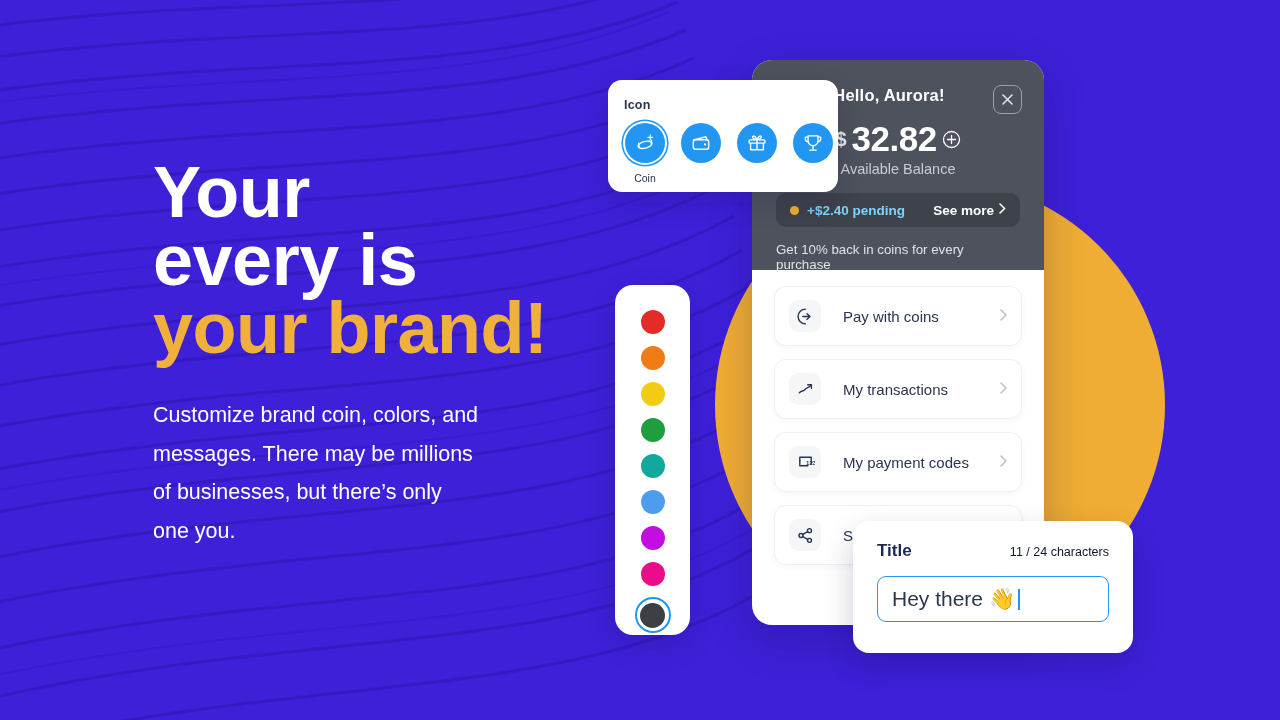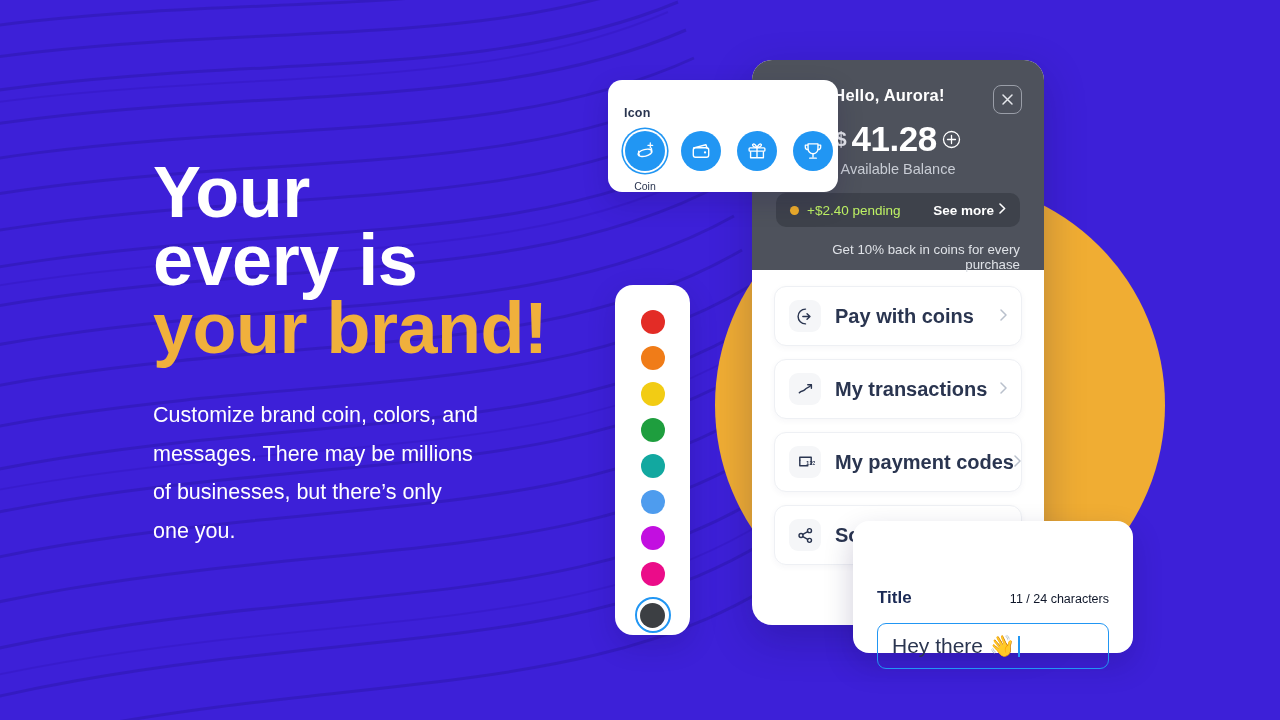--- a/index.html
+++ b/index.html
@@ -101,28 +101,28 @@
     border-radius: 10px;
     height: 34px;
     display: flex; align-items: center;
     padding: 0 14px;
     gap: 8px;
   }
   #pending-dot {
     width: 9px; height: 9px; border-radius: 50%;
     background: #eead2a; flex: none;
   }
-  #pending-text { color: #bef264; font-size: 13.5px; flex: 1; }
+  #pending-text { color: #7dd3fc; font-size: 13.5px; flex: 1; font-weight: bold; }
   #see-more {
     color: #ffffff; font-size: 13.5px; font-weight: bold;
     display: flex; gap: 5px;
   }
   #promo-text {
     color: #dfe2e7; font-size: 13.3px;
-    text-align: right; margin-top: 15px;
+    text-align: left; margin-top: 15px;
   }
 
   #menu-list { padding: 16px 22px 0 22px; }
   .menu-row {
     height: 60px;
     border: 1px solid #eef0f4;
     border-radius: 12px;
     margin-bottom: 13px;
     display: flex; align-items: center;
     padding: 0 14px;
@@ -130,38 +130,38 @@
     box-shadow: 0 2px 6px rgba(40,50,90,.045);
   }
   .menu-icon {
     width: 32px; height: 32px;
     border-radius: 9px;
     background: #f5f6f8;
     display: flex; align-items: center; justify-content: center;
     flex: none;
   }
   .menu-label {
-    margin-left: 14px;
-    font-size: 20px;
-    font-weight: bold;
+    margin-left: 22px;
+    font-size: 15px;
+    font-weight: normal;
     color: #2a3550;
     flex: 1;
     white-space: nowrap;
   }
   .menu-chevron { color: #b9c0cc; flex: none; }
 
   
   #icon-card {
     position: absolute;
     left: 608px; top: 80px;
     width: 230px; height: 112px;
     background: #ffffff;
     border-radius: 14px;
     box-shadow: 0 10px 26px rgba(20,10,70,.18);
-    padding: 26px 16px;
+    padding: 18px 16px;
   }
   #icon-card-title {
     font-size: 12.5px; font-weight: bold; color: #2a3550;
     letter-spacing: .2px;
   }
   #icon-options { display: flex; gap: 14px; margin-top: 10px; }
   .icon-option { width: 42px; position: relative; }
   .icon-circle {
     width: 40px; height: 40px; border-radius: 50%;
     background: #2196f3;
@@ -208,21 +208,21 @@
   #title-card {
     position: absolute;
     left: 853px; top: 521px;
     width: 280px; height: 132px;
     background: #ffffff;
     border-radius: 16px;
     box-shadow: 0 12px 30px rgba(20,10,70,.2);
     padding: 20px 24px;
   }
   #title-card-head {
-    display: flex; align-items: baseline; justify-content: space-between; margin-top: 47px;
+    display: flex; align-items: baseline; justify-content: space-between;
   }
   #title-card-label { font-size: 17px; font-weight: bold; color: #1b2a55; }
   #char-counter { font-size: 12.5px; color: #0f172a; }
   #title-input-box {
     margin-top: 15px;
     height: 46px;
     border: 1.6px solid #2196f3;
     border-radius: 9px;
     display: flex; align-items: center;
     padding: 0 14px;
@@ -294,21 +294,21 @@
 
     <div id="close-button">
       <svg width="13" height="13" viewBox="0 0 13 13">
         <path d="M2 2 L11 11 M11 2 L2 11" stroke="#e6e8ec" stroke-width="1.5" stroke-linecap="round" fill="none"></path>
       </svg>
     </div>
 
     <div id="balance-block">
       <div id="balance-row">
         <span id="currency-symbol">$</span>
-        <span id="balance-amount">41.28</span>
+        <span id="balance-amount">32.82</span>
         <svg width="19" height="19" viewBox="0 0 19 19">
           <circle cx="9.5" cy="9.5" r="8" fill="none" stroke="#ffffff" stroke-width="1.3"></circle>
           <path d="M9.5 5.5 L9.5 13.5 M5.5 9.5 L13.5 9.5" stroke="#ffffff" stroke-width="1.3" stroke-linecap="round"></path>
         </svg>
       </div>
       <div id="balance-label">Available Balance</div>
     </div>
 
     <div id="pending-pill">
       <span id="pending-dot"></span>

